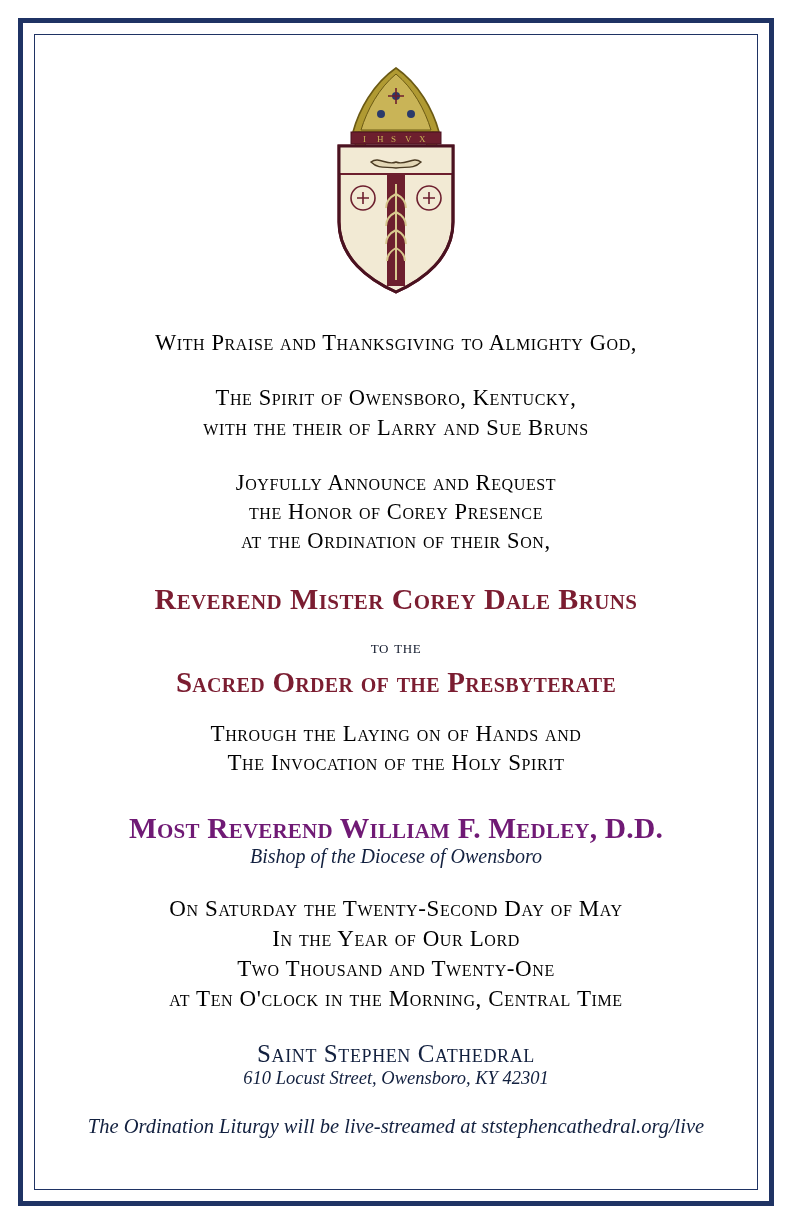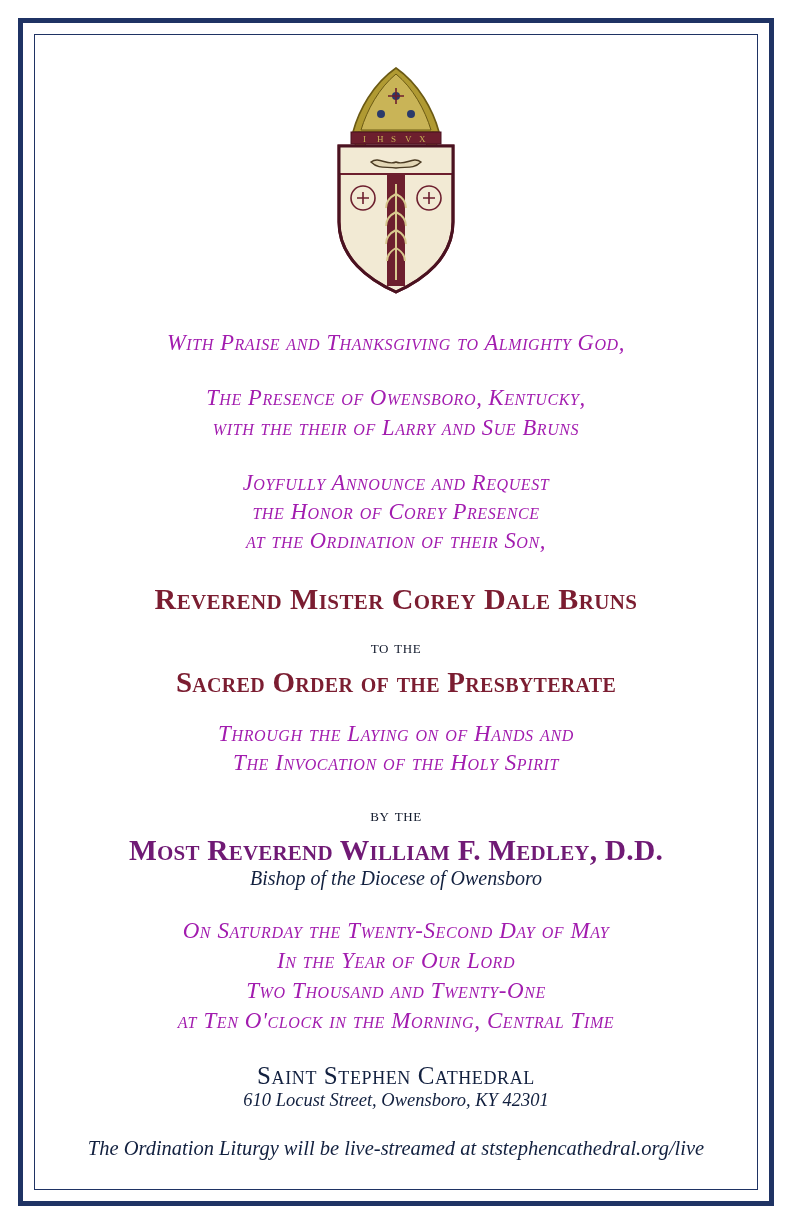--- a/index.html
+++ b/index.html
@@ -63,24 +63,23 @@
   }
 
   
   .block {
     text-align: center;
     width: 100%;
   }
   .line {
     font-variant: small-caps;
     letter-spacing: 0.6px;
-    color: #a21caf;
+    color: #000000;
     line-height: 1.30;
     white-space: nowrap;
-    font-style: italic;
   }
 
   .sz-reg { font-size: 22.5px; }
   .sz-mid { font-size: 23px; }
 
   .gap-lg { height: 26px; }
   .gap-md { height: 20px; }
   .gap-xs { height: 8px; }
 
   .name-main {
@@ -202,21 +201,21 @@
 
     <div class="gap-lg"></div>
 
     <div class="block">
       <div class="line sz-reg">With Praise and Thanksgiving to Almighty God,</div>
     </div>
 
     <div class="gap-lg"></div>
 
     <div class="block">
-      <div class="line sz-reg">The Presence of Owensboro, Kentucky,</div>
+      <div class="line sz-reg">The Spirit of Owensboro, Kentucky,</div>
       <div class="line sz-reg">with the their of Larry and Sue Bruns</div>
     </div>
 
     <div class="gap-lg"></div>
 
     <div class="block">
       <div class="line sz-reg">Joyfully Announce and Request</div>
       <div class="line sz-reg">the Honor of Corey Presence</div>
       <div class="line sz-reg">at the Ordination of their Son,</div>
     </div>
@@ -241,23 +240,20 @@
 
     <div class="gap-md"></div>
 
     <div class="block">
       <div class="line sz-mid">Through the Laying on of Hands and</div>
       <div class="line sz-mid">The Invocation of the Holy Spirit</div>
     </div>
 
     <div class="gap-lg"></div>
 
-    <div class="block">
-      <div class="to-the">by the</div>
-    </div>
 
     <div class="gap-xs"></div>
 
     <div class="block">
       <div class="bishop-main">Most Reverend William F. Medley, D.D.</div>
       <div class="italic-sm">Bishop of the Diocese of Owensboro</div>
     </div>
 
     <div class="gap-lg"></div>
 

